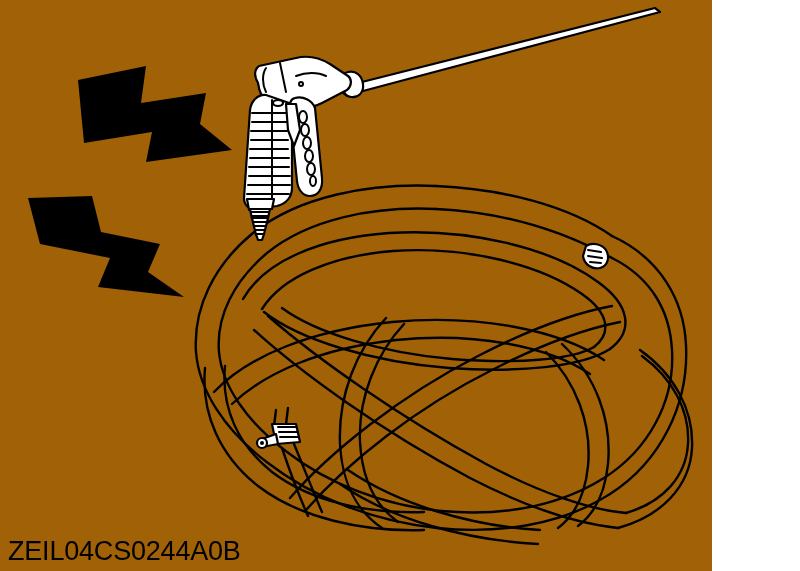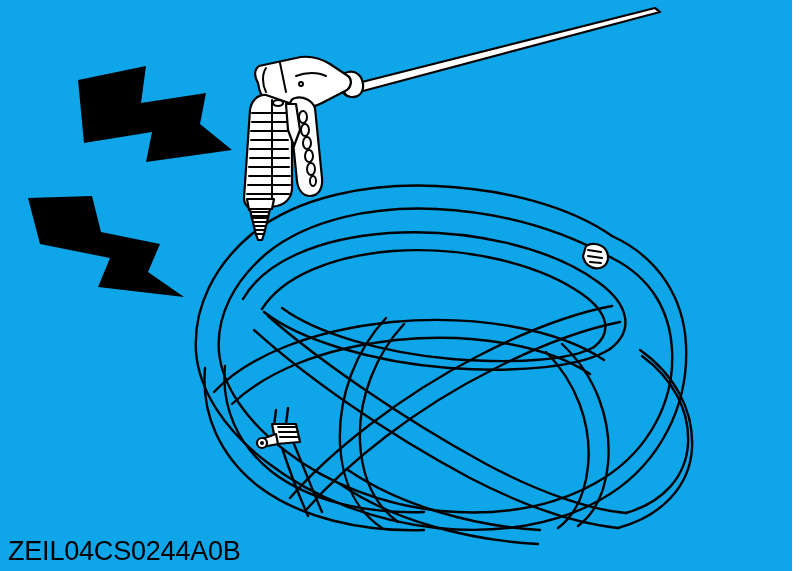--- a/index.html
+++ b/index.html
@@ -6,23 +6,23 @@
   html, body {
     margin: 0;
     padding: 0;
     background: #ffffff;
   }
   body {
     font-family: "Liberation Sans", sans-serif;
   }
   #figure-root {
     position: relative;
-    width: 792px;
+    width: 712px;
     height: 571px;
-    background: #0ea5e9;
+    background: #a16207;
     overflow: hidden;
   }
   #figure-svg {
     position: absolute;
     left: 0;
     top: 0;
     width: 800px;
     height: 571px;
     display: block;
   }

